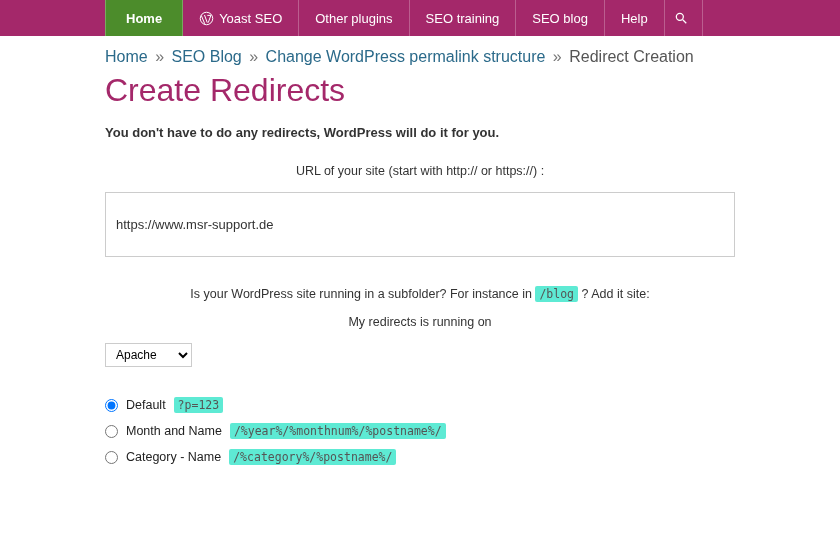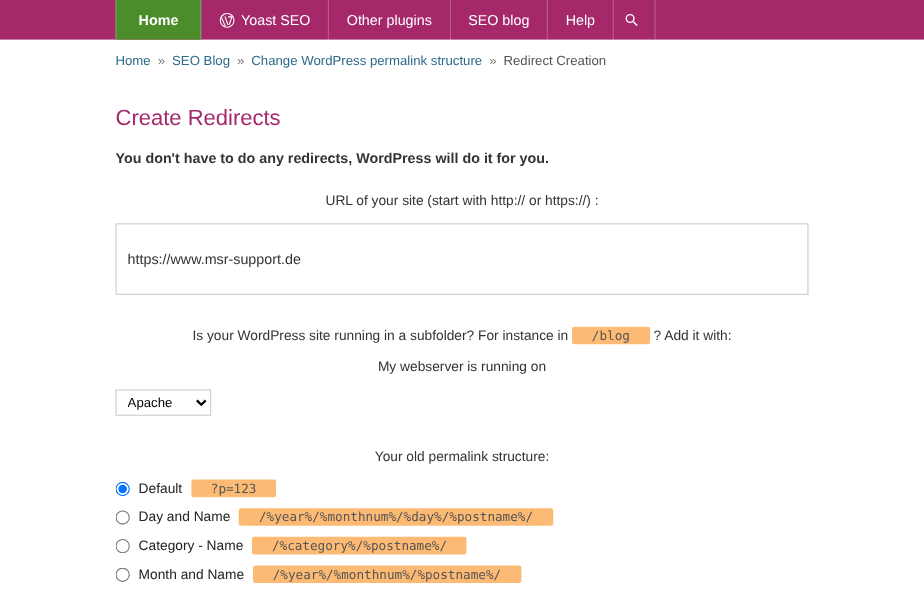--- a/index.html
+++ b/index.html
@@ -5,28 +5,28 @@
   * { box-sizing: border-box; margin: 0; padding: 0; }
   body { font-family: -apple-system, BlinkMacSystemFont, "Segoe UI", Arial, sans-serif; font-size: 13px; color: #333; background: #fff; }
   .navbar { display: flex; background: #a4286a; height: 36px; justify-content: center; }
   .navbar-inner { display: flex; width: 630px; }
   .nav-item { display:flex; align-items:center; justify-content:center; color:#fff; border-right:1px solid rgba(255,255,255,0.25); padding: 16px 16px; font-size:13px; cursor:pointer; white-space:nowrap; }
   .nav-item.first { border-left:1px solid rgba(255,255,255,0.25); }
   .nav-item.home { background:#4c8c2b; font-weight:600; padding:0 20px; }
   .nav-item svg { margin-right:5px; }
   .nav-search { width:38px; padding:0; }
   .container { width: 630px; margin: 0 auto; padding-top: 12px; }
-  .breadcrumb { font-size: 12px; color:#555; margin-bottom: 35px; }
+  .breadcrumb { font-size: 16px; color:#555; margin-bottom: 6px; }
   .breadcrumb a { color: #2b6a8a; text-decoration: none; }
   .breadcrumb .sep { margin: 0 3px; color:#777; }
-  h1 { color:#a4286a; font-size: 20px; font-weight: 500; margin-bottom: 16px; }
+  h1 { color:#a4286a; font-size: 32px; font-weight: 500; margin-bottom: 16px; }
   .sub { font-weight: 700; font-size: 13px; margin-bottom: 24px; }
   .label { font-size: 12.5px; color:#333; margin-bottom: 14px; text-align: center; }
   .field-input { width: 100%; border:1px solid #ccc; padding: 24px 10px; font-size: 13px; color:#333; margin-bottom: 30px; }
-  .inline-code { background:#fdba74; color:#555; font-family: Menlo, Consolas, monospace; font-size: 11.5px; padding: 1px 18px; border-radius:2px; }
+  .inline-code { background:#5eead4; color:#555; font-family: Menlo, Consolas, monospace; font-size: 11.5px; padding: 1px 4px; border-radius:2px; }
   .select-wrap { margin-bottom: 30px; }
   select { border:1px solid #ccc; padding:3px 18px 3px 6px; font-size:12px; background:#fff; appearance:auto; }
   .radio-group { margin-top: 4px; }
   .radio-row { display:flex; align-items:center; gap:8px; margin-bottom: 10px; font-size:12.5px; }
   .radio-row input[type=radio] { margin:0; }
   .radio-label { color:#222; }
 </style>
 </head>
 <body>
 
@@ -34,20 +34,21 @@
   <div class="navbar-inner">
     <div class="nav-item home first">Home</div>
     <div class="nav-item">
       <svg width="15" height="15" viewBox="0 0 24 24" fill="none" stroke="#fff" stroke-width="1.6">
           <circle cx="12" cy="12" r="10"></circle>
           <path d="M4 8l5 12M9 7l4 11M14 7l5 0-4 11" stroke-linecap="round"></path>
         </svg>
       <span>Yoast SEO</span>
     </div>
     <div class="nav-item">Other plugins</div>
+    <div class="nav-item">SEO training</div>
     <div class="nav-item">SEO blog</div>
     <div class="nav-item">Help</div>
     <div class="nav-item nav-search">
       <svg width="14" height="14" viewBox="0 0 24 24" fill="none" stroke="#fff" stroke-width="2.2">
           <circle cx="10" cy="10" r="6"></circle>
           <line x1="15" y1="15" x2="21" y2="21"></line>
         </svg>
     </div>
   </div>
 </div>
@@ -65,48 +66,42 @@
 
   <h1>Create Redirects</h1>
   <p class="sub">You don't have to do any redirects, WordPress will do it for you.</p>
 
   <p class="label">URL of your site (start with http:// or https://) :</p>
   <input class="field-input" type="text" value="https://www.msr-support.de" style="">
 
   <p class="label">
     <span>Is your WordPress site running in a subfolder? For instance in </span>
     <span class="inline-code">/blog</span>
-    <span> ? Add it with:</span>
+    <span> ? Add it site:</span>
   </p>
 
-  <p class="label">My webserver is running on</p>
+  <p class="label">My redirects is running on</p>
   <div class="select-wrap">
     <select>
       <option>Apache</option>
     </select>
   </div>
 
-  <p class="label">Your old permalink structure:</p>
 
   <div class="radio-group">
     <div class="radio-row">
       <input type="radio" name="perm" checked="" style="">
       <span class="radio-label">Default</span>
       <span class="inline-code">?p=123</span>
     </div>
     <div class="radio-row">
       <input type="radio" name="perm" style="">
-      <span class="radio-label">Day and Name</span>
-      <span class="inline-code">/%year%/%monthnum%/%day%/%postname%/</span>
+      <span class="radio-label">Month and Name</span>
+      <span class="inline-code">/%year%/%monthnum%/%postname%/</span>
     </div>
     <div class="radio-row">
       <input type="radio" name="perm" style="">
       <span class="radio-label">Category - Name</span>
       <span class="inline-code">/%category%/%postname%/</span>
     </div>
-    <div class="radio-row">
-      <input type="radio" name="perm" style="">
-      <span class="radio-label">Month and Name</span>
-      <span class="inline-code">/%year%/%monthnum%/%postname%/</span>
-    </div>
 
   </div>
 </div>
 
 </body></html>

